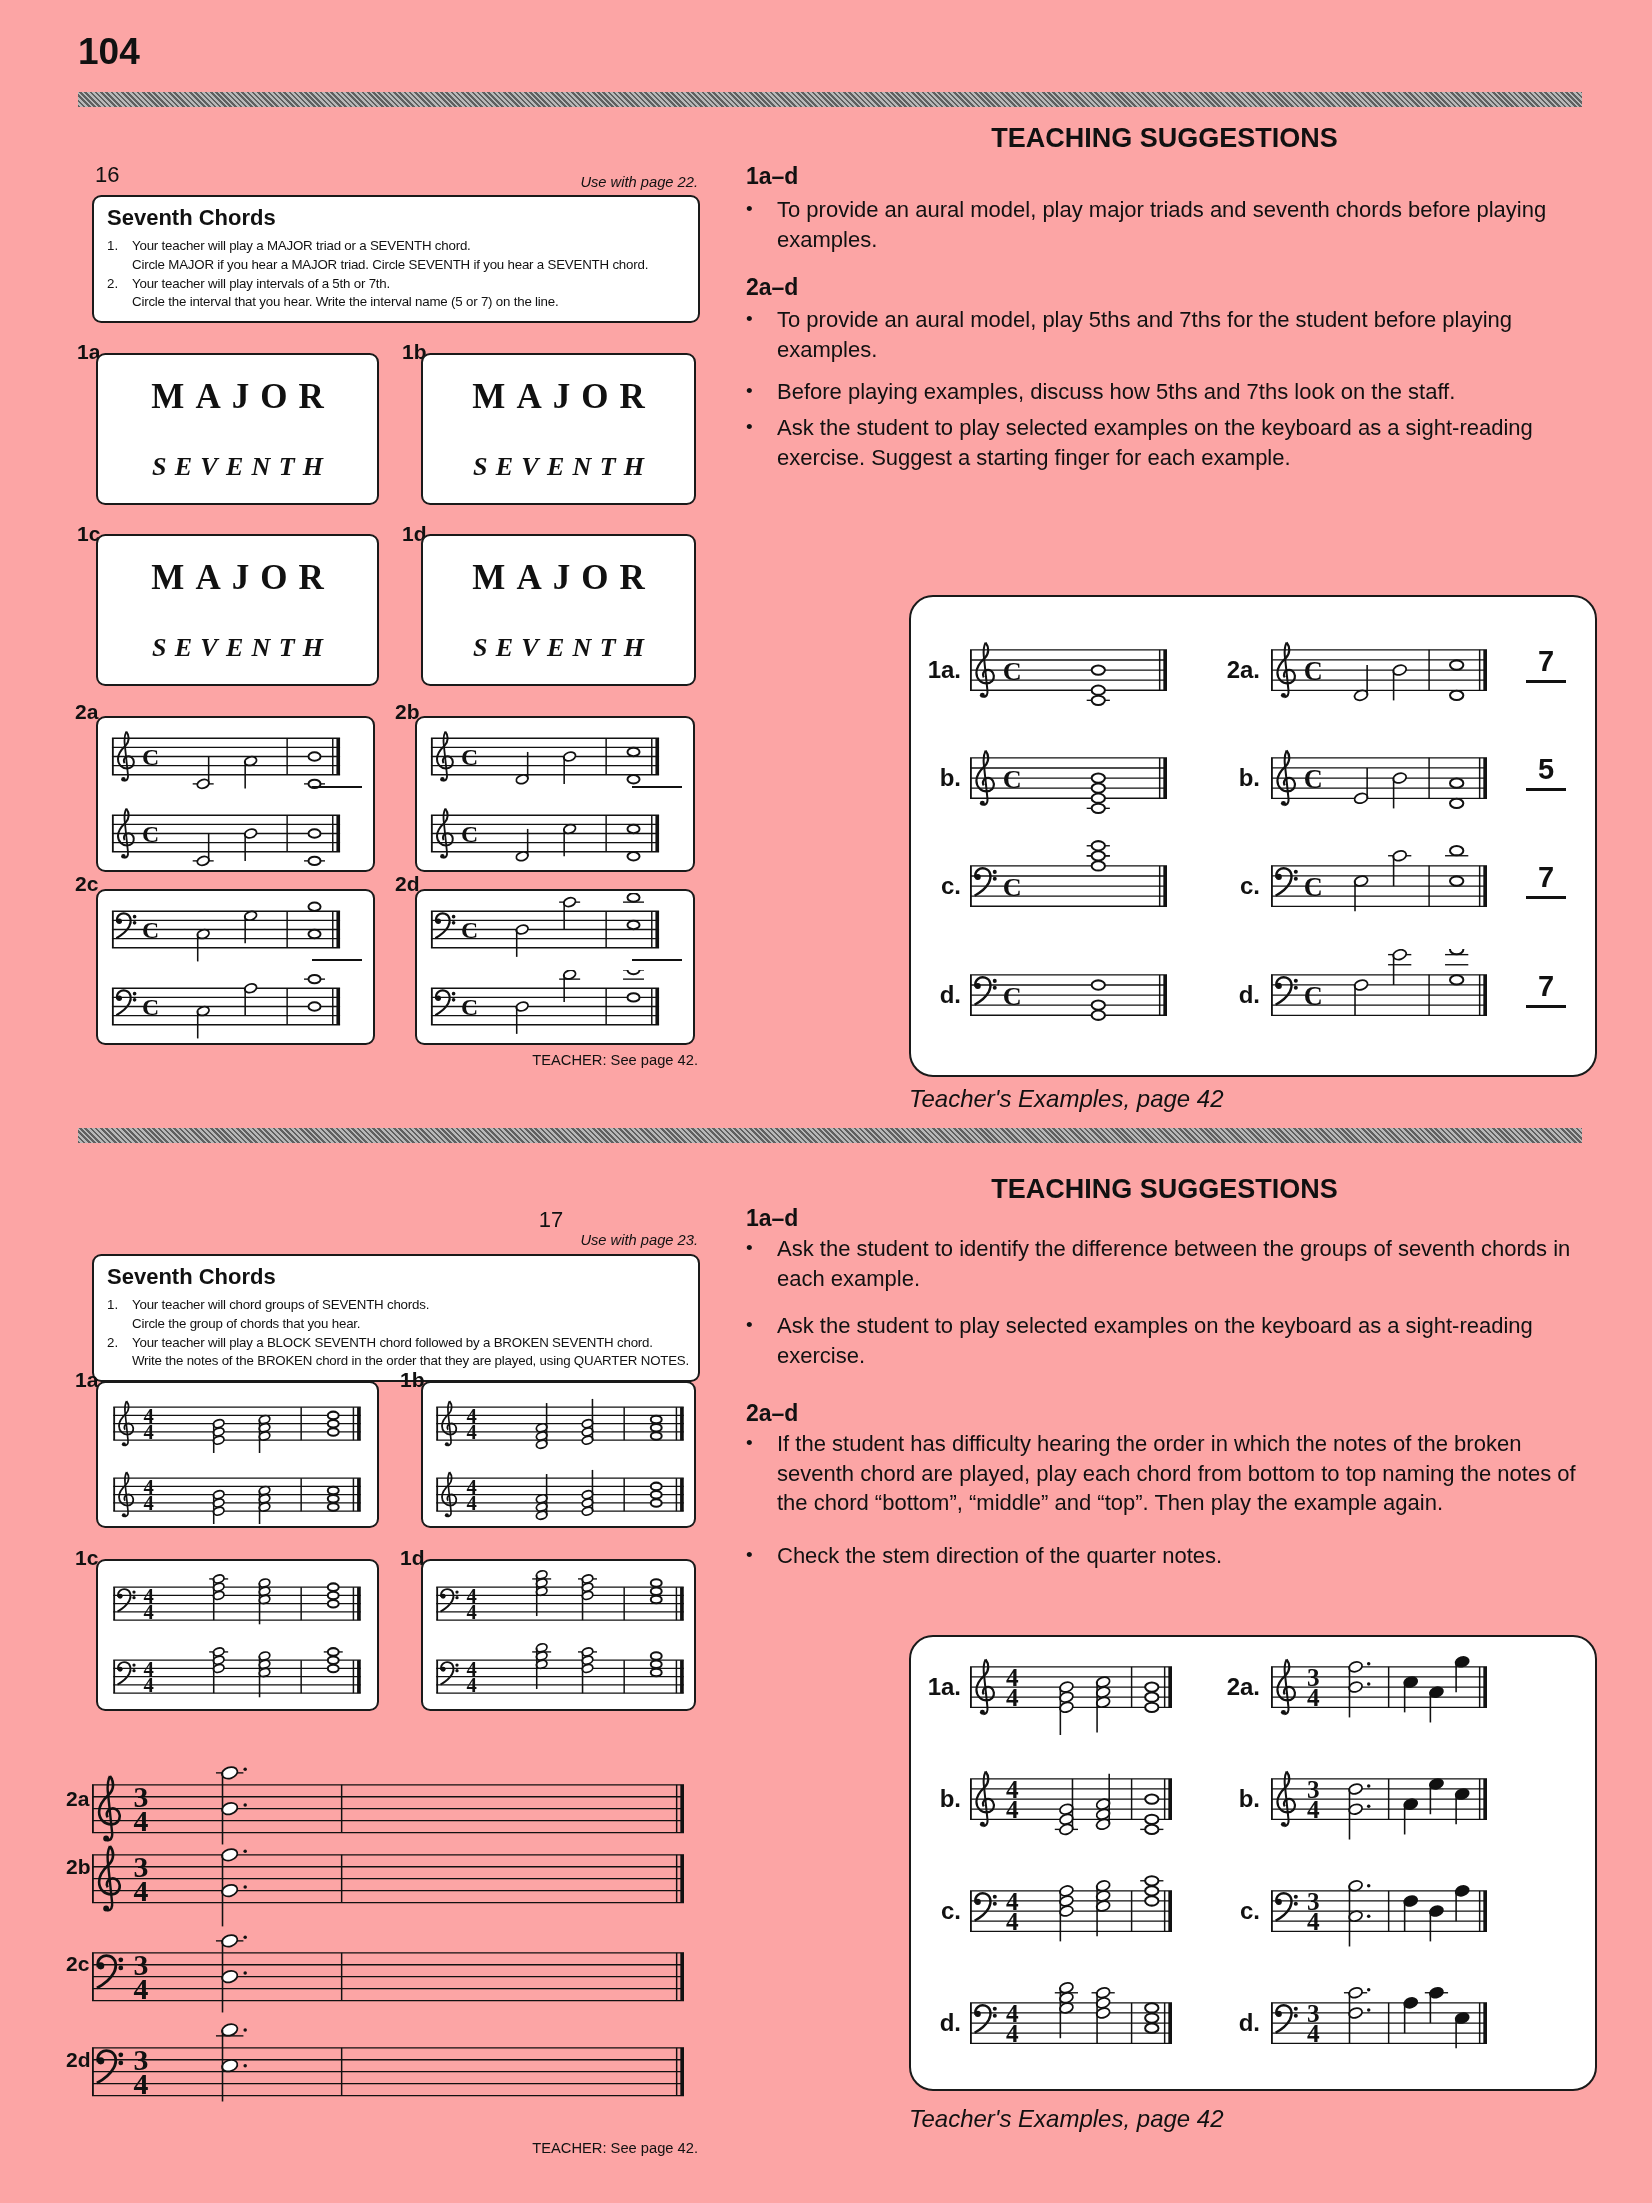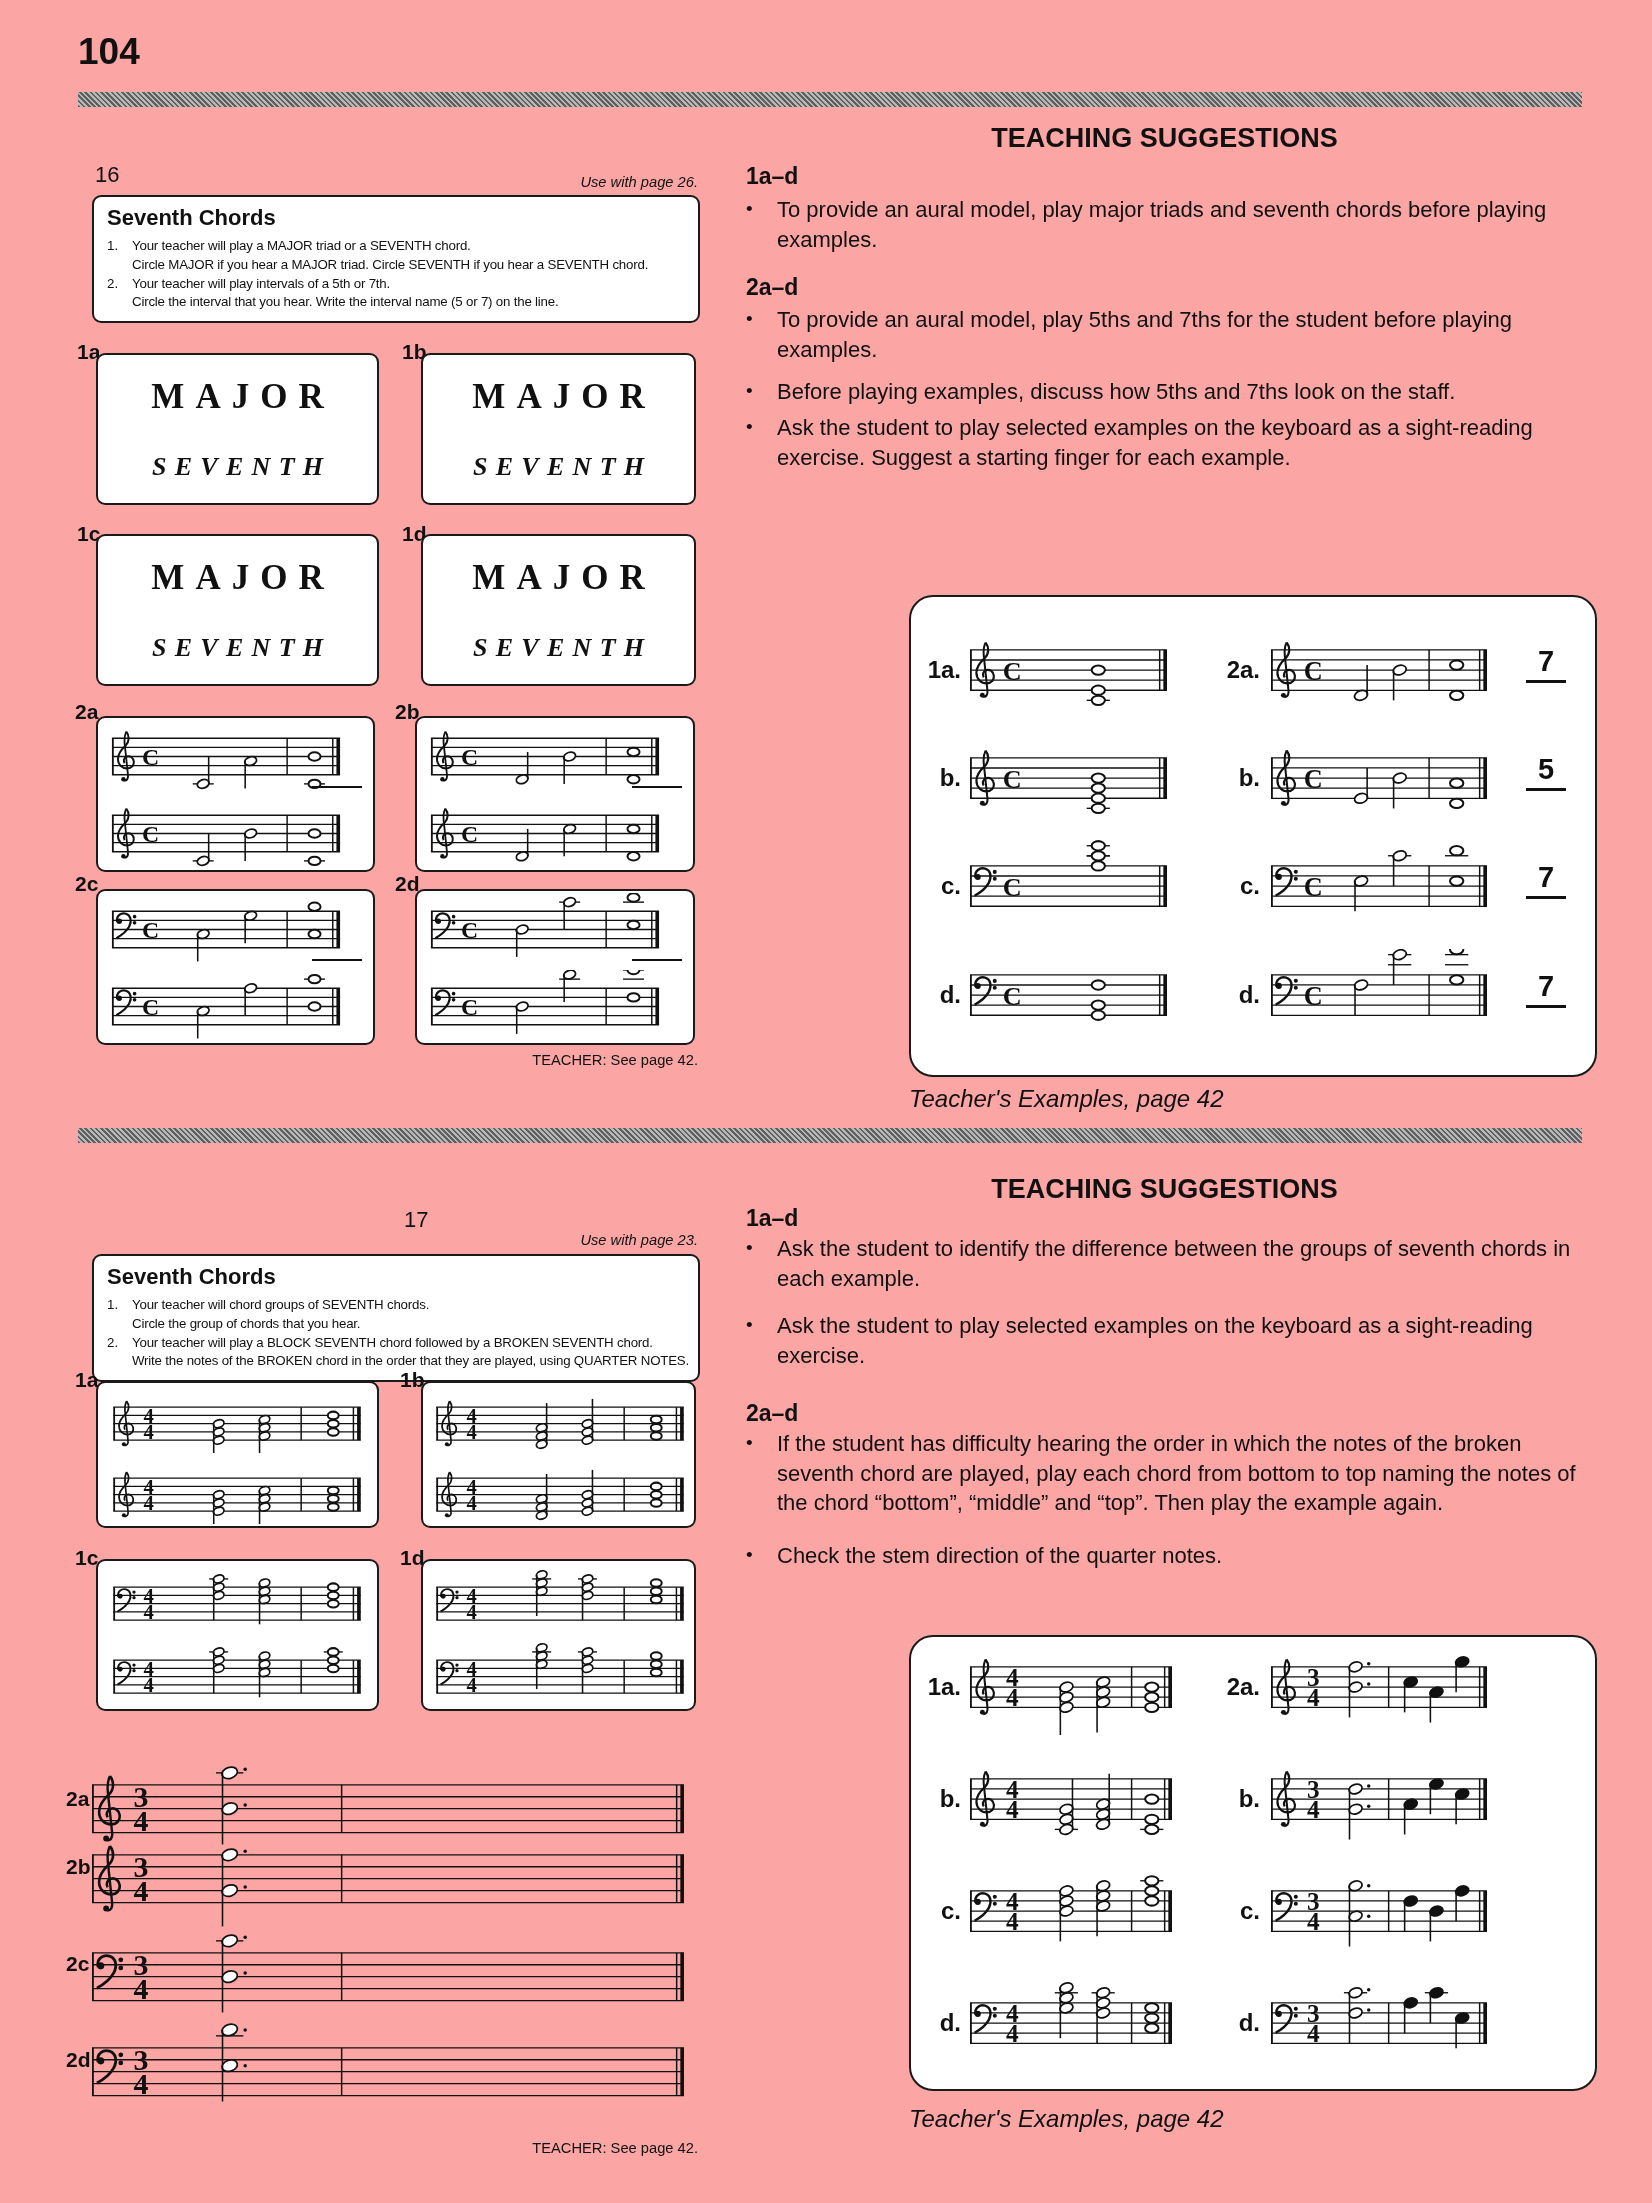--- a/index.html
+++ b/index.html
@@ -41,21 +41,21 @@
 </style>
 </head>
 <body>
 
 <div id="canvas">
 
   <div class="abs pagenum" style="left:78px;top:31px">104</div>
   <div class="band" style="left:78px;top:92px;width:1504px"></div>
 
   <div class="abs wb-num" style="left:95px;top:162px">16</div>
-  <div class="abs usewith" style="left:404px;top:174px;width:294px">Use with page 26.</div>
+  <div class="abs usewith" style="left:404px;top:174px;width:294px">Use with page 22.</div>
 
   <div class="abs ibox" style="left:92px;top:195px;width:608px">
     <div class="ibox-title">Seventh Chords</div>
     <div class="iitem">
       <span class="inum">1.</span>
       <div class="ilines">
         <div class="iline">Your teacher will play a MAJOR triad or a SEVENTH chord.</div>
         <div class="iline">Circle MAJOR if you hear a MAJOR triad.  Circle SEVENTH if you hear a SEVENTH chord.</div>
       </div>
     </div>
@@ -523,21 +523,21 @@
       <ellipse cx="202" cy="33.5" rx="7.260000000000001" ry="5.0600000000000005" stroke="#111" stroke-width="2.2" fill="#fff"></ellipse>
       <line x1="227" y1="28" x2="227" y2="72" stroke="#111" stroke-width="1.6"></line>
       <rect x="231" y="28" width="4" height="44" fill="#111"></rect>
     </svg>
   <div class="ans" style="left:1526px;top:970px">7</div>
 
   <div class="cap" style="left:909px;top:1085px;width:684px">Teacher's Examples, page 42</div>
 
   <div class="band" style="left:78px;top:1128px;width:1504px"></div>
 
-  <div class="abs wb-num" style="left:404px;top:1207px;width:294px;text-align:left">17</div>
+  <div class="abs wb-num" style="left:404px;top:1207px;width:294px;text-align:center">17</div>
   <div class="abs usewith" style="left:404px;top:1232px;width:294px">Use with page 23.</div>
 
   <div class="abs ibox" style="left:92px;top:1254px;width:608px">
     <div class="ibox-title">Seventh Chords</div>
     <div class="iitem">
       <span class="inum">1.</span>
       <div class="ilines">
         <div class="iline">Your teacher will chord groups of SEVENTH chords.</div>
         <div class="iline">Circle the group of chords that you hear.</div>
       </div>

